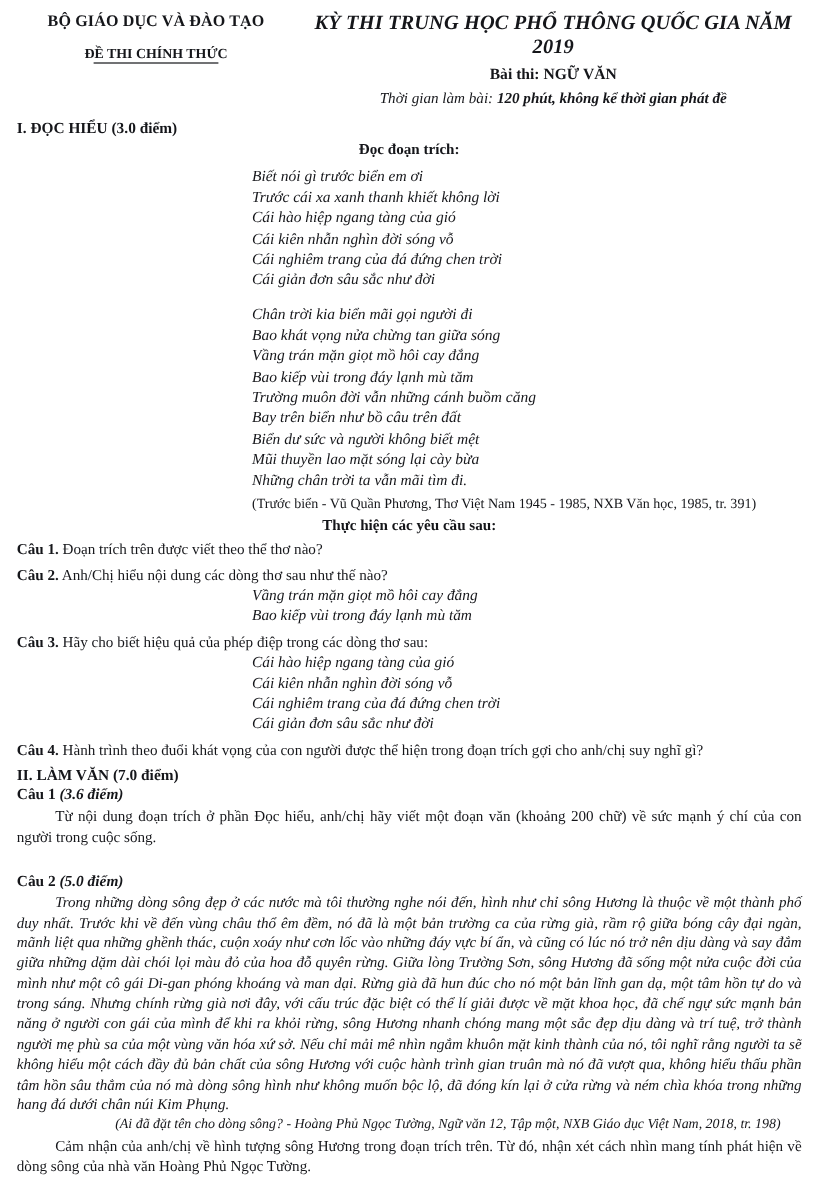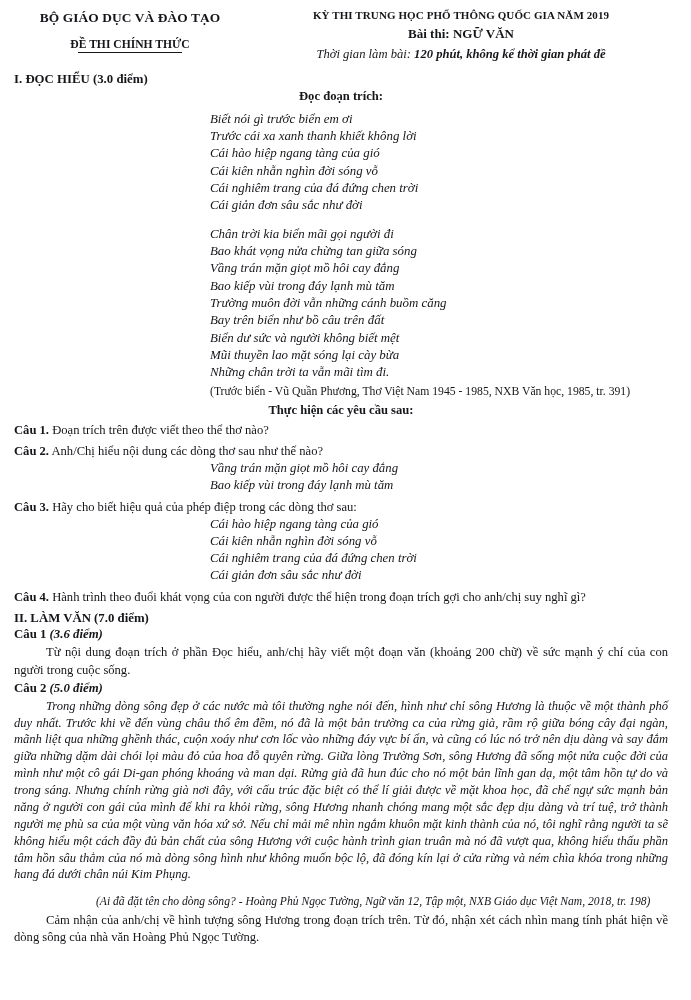--- a/index.html
+++ b/index.html
@@ -56,22 +56,23 @@
     height: 1px;
     background: #15161a;
   }
   .header-right {
     flex: 1;
     text-align: center;
     padding-top: 1px;
   }
   .exam-title {
     font-weight: bold;
-    font-size: 11px;
+    font-size: 17px;
     letter-spacing: .1px;
+    font-style: italic;
   }
   .exam-subject {
     margin-top: 5px;
     font-weight: bold;
     font-size: 13px;
   }
   .exam-time {
     margin-top: 5px;
     font-size: 12.6px;
     font-style: italic;
@@ -140,21 +141,21 @@
   .essay {
     font-size: 12.55px;
     line-height: 1.345;
     text-align: justify;
     margin-top: 2px;
     font-style: italic;
   }
   .essay .ind { display: inline-block; width: 32px; }
 
   .attrib {
-    margin-top: 12px;
+    margin-top: 1px;
     padding-left: 82px;
     font-size: 11.6px;
     font-style: italic;
   }
   .closing {
     margin-top: 4px;
     font-size: 12.6px;
     line-height: 1.36;
     text-align: justify;
     text-indent: 32px;
@@ -243,21 +244,21 @@
 
   <div class="section" style="margin-top:6px;">
     <div class="sec-head">II. LÀM VĂN (7.0 điểm)</div>
 
     <div class="sec-head">
       <span>Câu 1</span>
       <span class="pts">(3.6 điểm)</span>
     </div>
     <div class="para indent">Từ nội dung đoạn trích ở phần Đọc hiểu, anh/chị hãy viết một đoạn văn (khoảng 200 chữ) về sức mạnh ý chí của con người trong cuộc sống.</div>
 
-    <div class="sec-head" style="margin-top:2px;">
+    <div class="sec-head" style="margin-top:20px;">
       <span>Câu 2</span>
       <span class="pts">(5.0 điểm)</span>
     </div>
 
     <div class="essay">
       <span class="ind"></span><span>Trong những dòng sông đẹp ở các nước mà tôi thường nghe nói đến, hình như chỉ sông Hương là thuộc về một thành phố duy nhất. Trước khi về đến vùng châu thổ êm đềm, nó đã là một bản trường ca của rừng già, rầm rộ giữa bóng cây đại ngàn, mãnh liệt qua những ghềnh thác, cuộn xoáy như cơn lốc vào những đáy vực bí ẩn, và cũng có lúc nó trở nên dịu dàng và say đắm giữa những dặm dài chói lọi màu đỏ của hoa đỗ quyên rừng. Giữa lòng Trường Sơn, sông Hương đã sống một nửa cuộc đời của mình như một cô gái Di-gan phóng khoáng và man dại. Rừng già đã hun đúc cho nó một bản lĩnh gan dạ, một tâm hồn tự do và trong sáng. Nhưng chính rừng già nơi đây, với cấu trúc đặc biệt có thể lí giải được về mặt khoa học, đã chế ngự sức mạnh bản năng ở người con gái của mình để khi ra khỏi rừng, sông Hương nhanh chóng mang một sắc đẹp dịu dàng và trí tuệ, trở thành người mẹ phù sa của một vùng văn hóa xứ sở. Nếu chỉ mải mê nhìn ngắm khuôn mặt kinh thành của nó, tôi nghĩ rằng người ta sẽ không hiểu một cách đầy đủ bản chất của sông Hương với cuộc hành trình gian truân mà nó đã vượt qua, không hiểu thấu phần tâm hồn sâu thẳm của nó mà dòng sông hình như không muốn bộc lộ, đã đóng kín lại ở cửa rừng và ném chìa khóa trong những hang đá dưới chân núi Kim Phụng.</span>
     </div>
 
     <div class="attrib">(Ai đã đặt tên cho dòng sông? - Hoàng Phủ Ngọc Tường, Ngữ văn 12, Tập một, NXB Giáo dục Việt Nam, 2018, tr. 198)</div>
 

